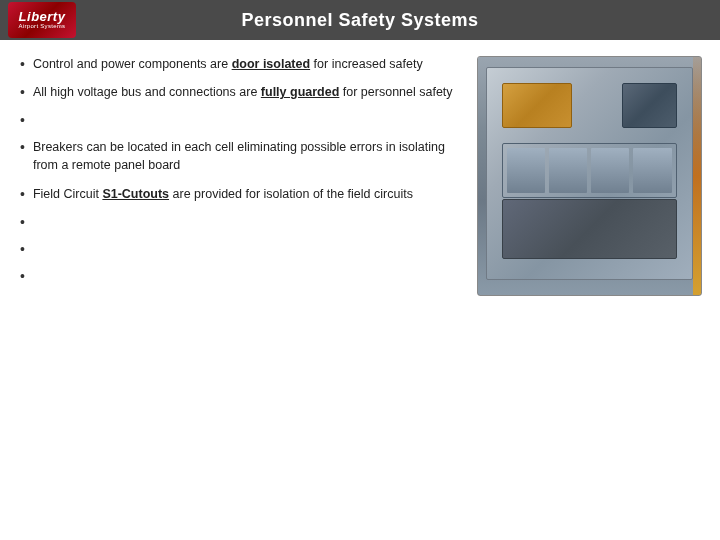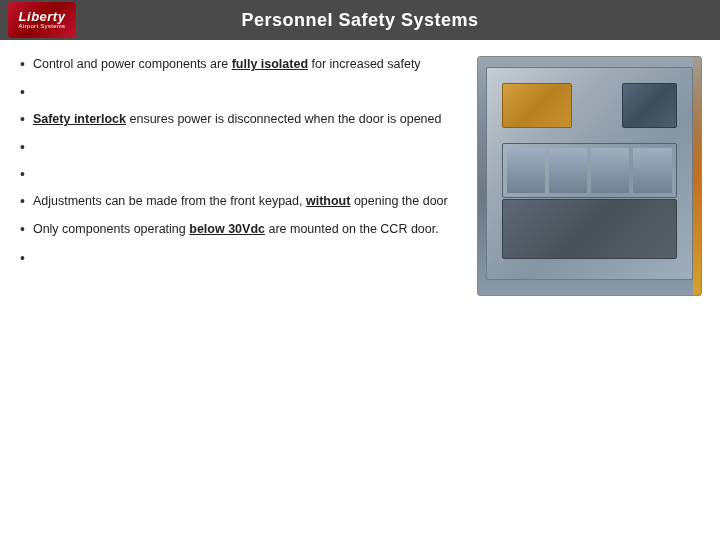--- a/index.html
+++ b/index.html
@@ -217,55 +217,55 @@
   </div>
   <span class="header-title">Personnel Safety Systems</span>
 </div>
 
 <div class="content-area">
   <div class="bullet-section">
 
     <div class="bullet-item">
       <span class="bullet-dot">•</span>
       <span class="bullet-text">
-        Control and power components are <span class="underline-bold">fully isolated</span> for increased safety
-      </span>
-    </div>
-
-    <div class="bullet-item">
-      <span class="bullet-dot">•</span>
-    </div>
-
-    <div class="bullet-item">
-      <span class="bullet-dot">•</span>
-      <span class="bullet-text">
-        <span class="underline-bold">Safety interlock</span> ensures power is disconnected when the door is opened
-      </span>
-    </div>
-
-    <div class="bullet-item">
-      <span class="bullet-dot">•</span>
-    </div>
-
-    <div class="bullet-item">
-      <span class="bullet-dot">•</span>
-    </div>
-
-    <div class="bullet-item">
-      <span class="bullet-dot">•</span>
-      <span class="bullet-text">
-        Adjustments can be made from the front keypad, <span class="underline-bold">without</span> opening the door
-      </span>
-    </div>
-
-    <div class="bullet-item">
-      <span class="bullet-dot">•</span>
-      <span class="bullet-text">
-        Only components operating <span class="underline-bold">below 30Vdc</span> are mounted on the CCR door.
-      </span>
+        Control and power components are <span class="underline-bold">door isolated</span> for increased safety
+      </span>
+    </div>
+
+    <div class="bullet-item">
+      <span class="bullet-dot">•</span>
+      <span class="bullet-text">
+        All high voltage bus and connections are <span class="underline-bold">fully guarded</span> for personnel safety
+      </span>
+    </div>
+
+    <div class="bullet-item">
+      <span class="bullet-dot">•</span>
+    </div>
+
+    <div class="bullet-item">
+      <span class="bullet-dot">•</span>
+      <span class="bullet-text">
+        Breakers can be located in each cell eliminating possible errors in isolating from a remote panel board
+      </span>
+    </div>
+
+    <div class="bullet-item">
+      <span class="bullet-dot">•</span>
+      <span class="bullet-text">
+        Field Circuit <span class="underline-bold">S1-Cutouts</span> are provided for isolation of the field circuits
+      </span>
+    </div>
+
+    <div class="bullet-item">
+      <span class="bullet-dot">•</span>
+    </div>
+
+    <div class="bullet-item">
+      <span class="bullet-dot">•</span>
     </div>
 
     <div class="bullet-item">
       <span class="bullet-dot">•</span>
     </div>
 
   </div>
 
   <div class="image-section">
     <div class="equipment-image">

